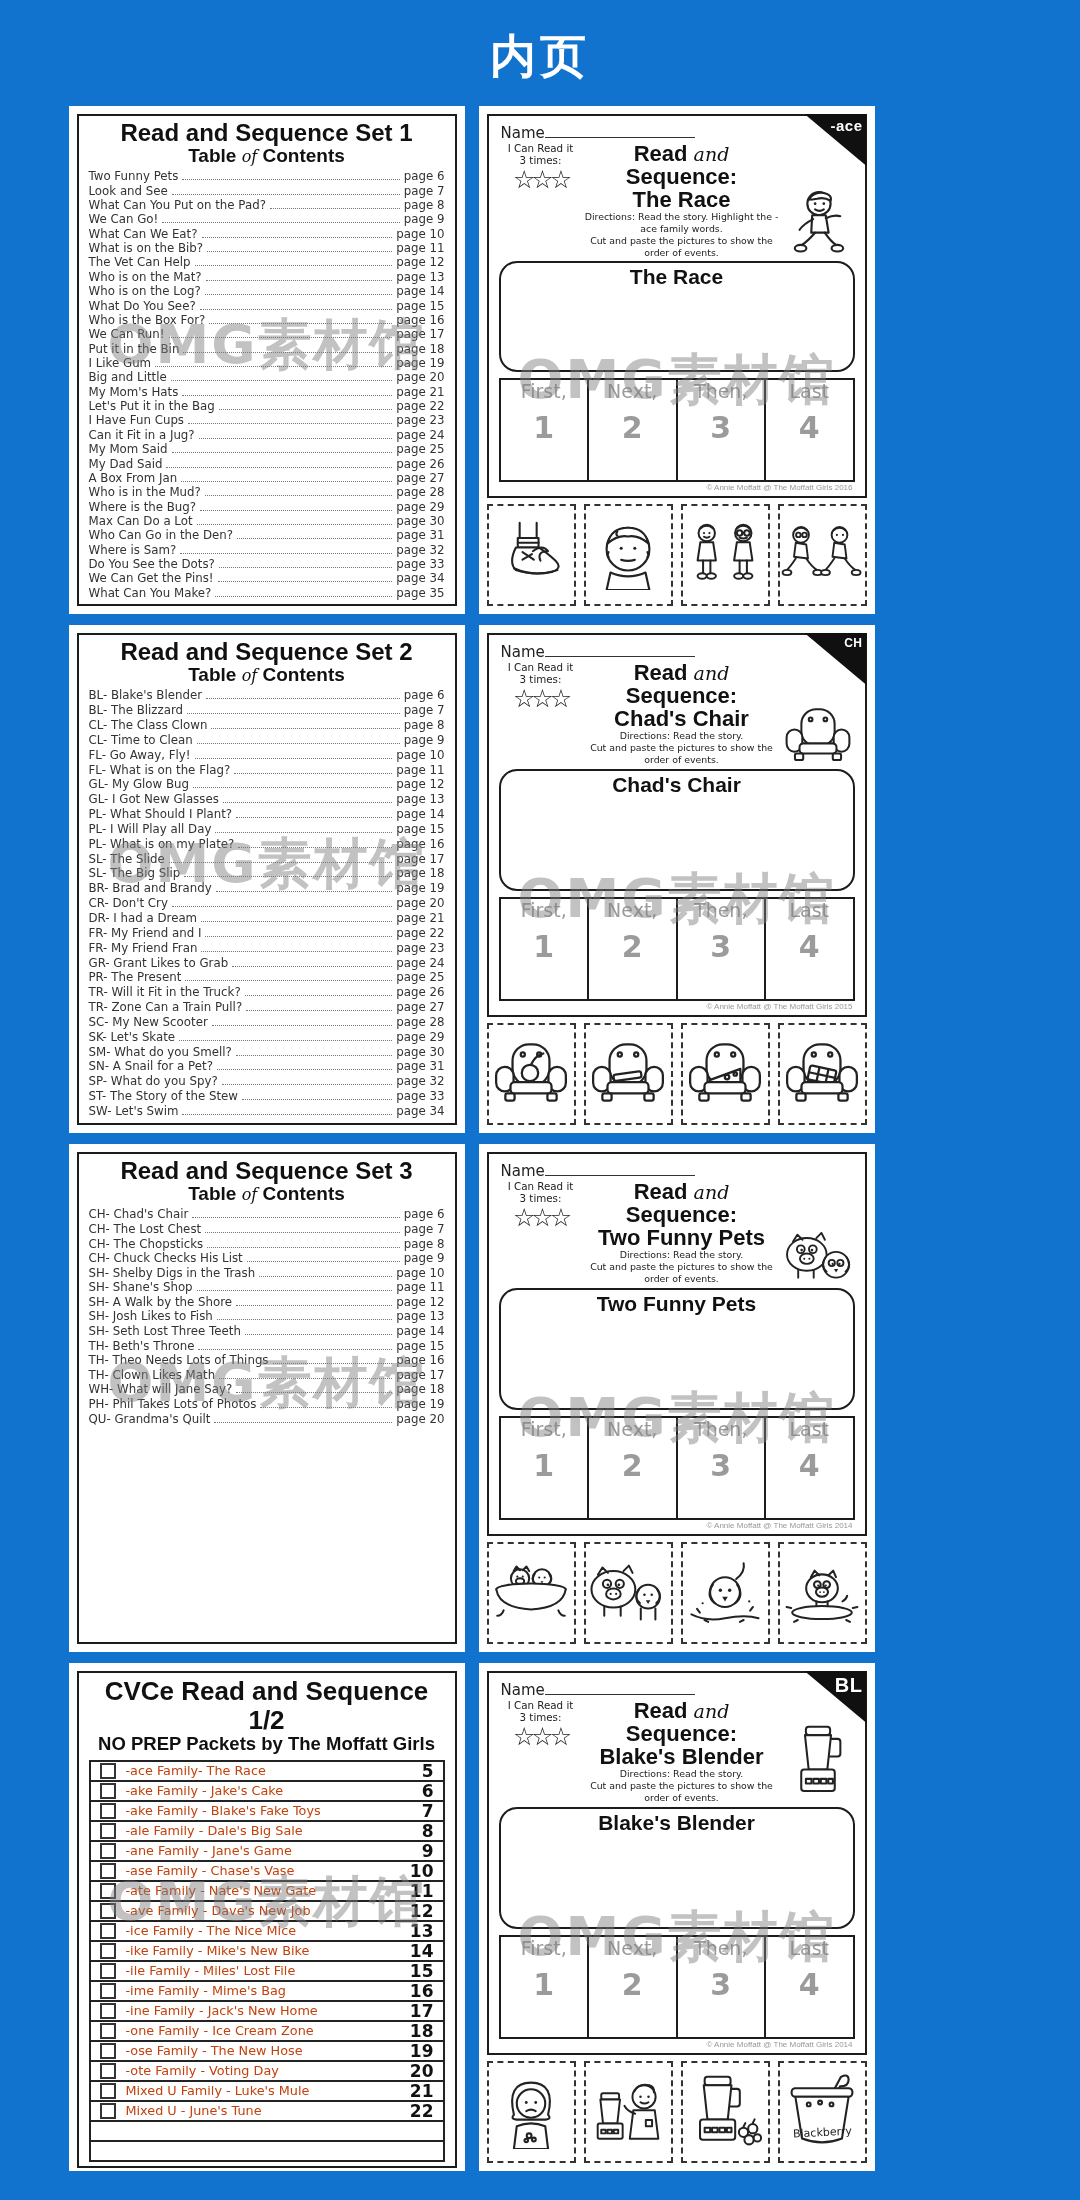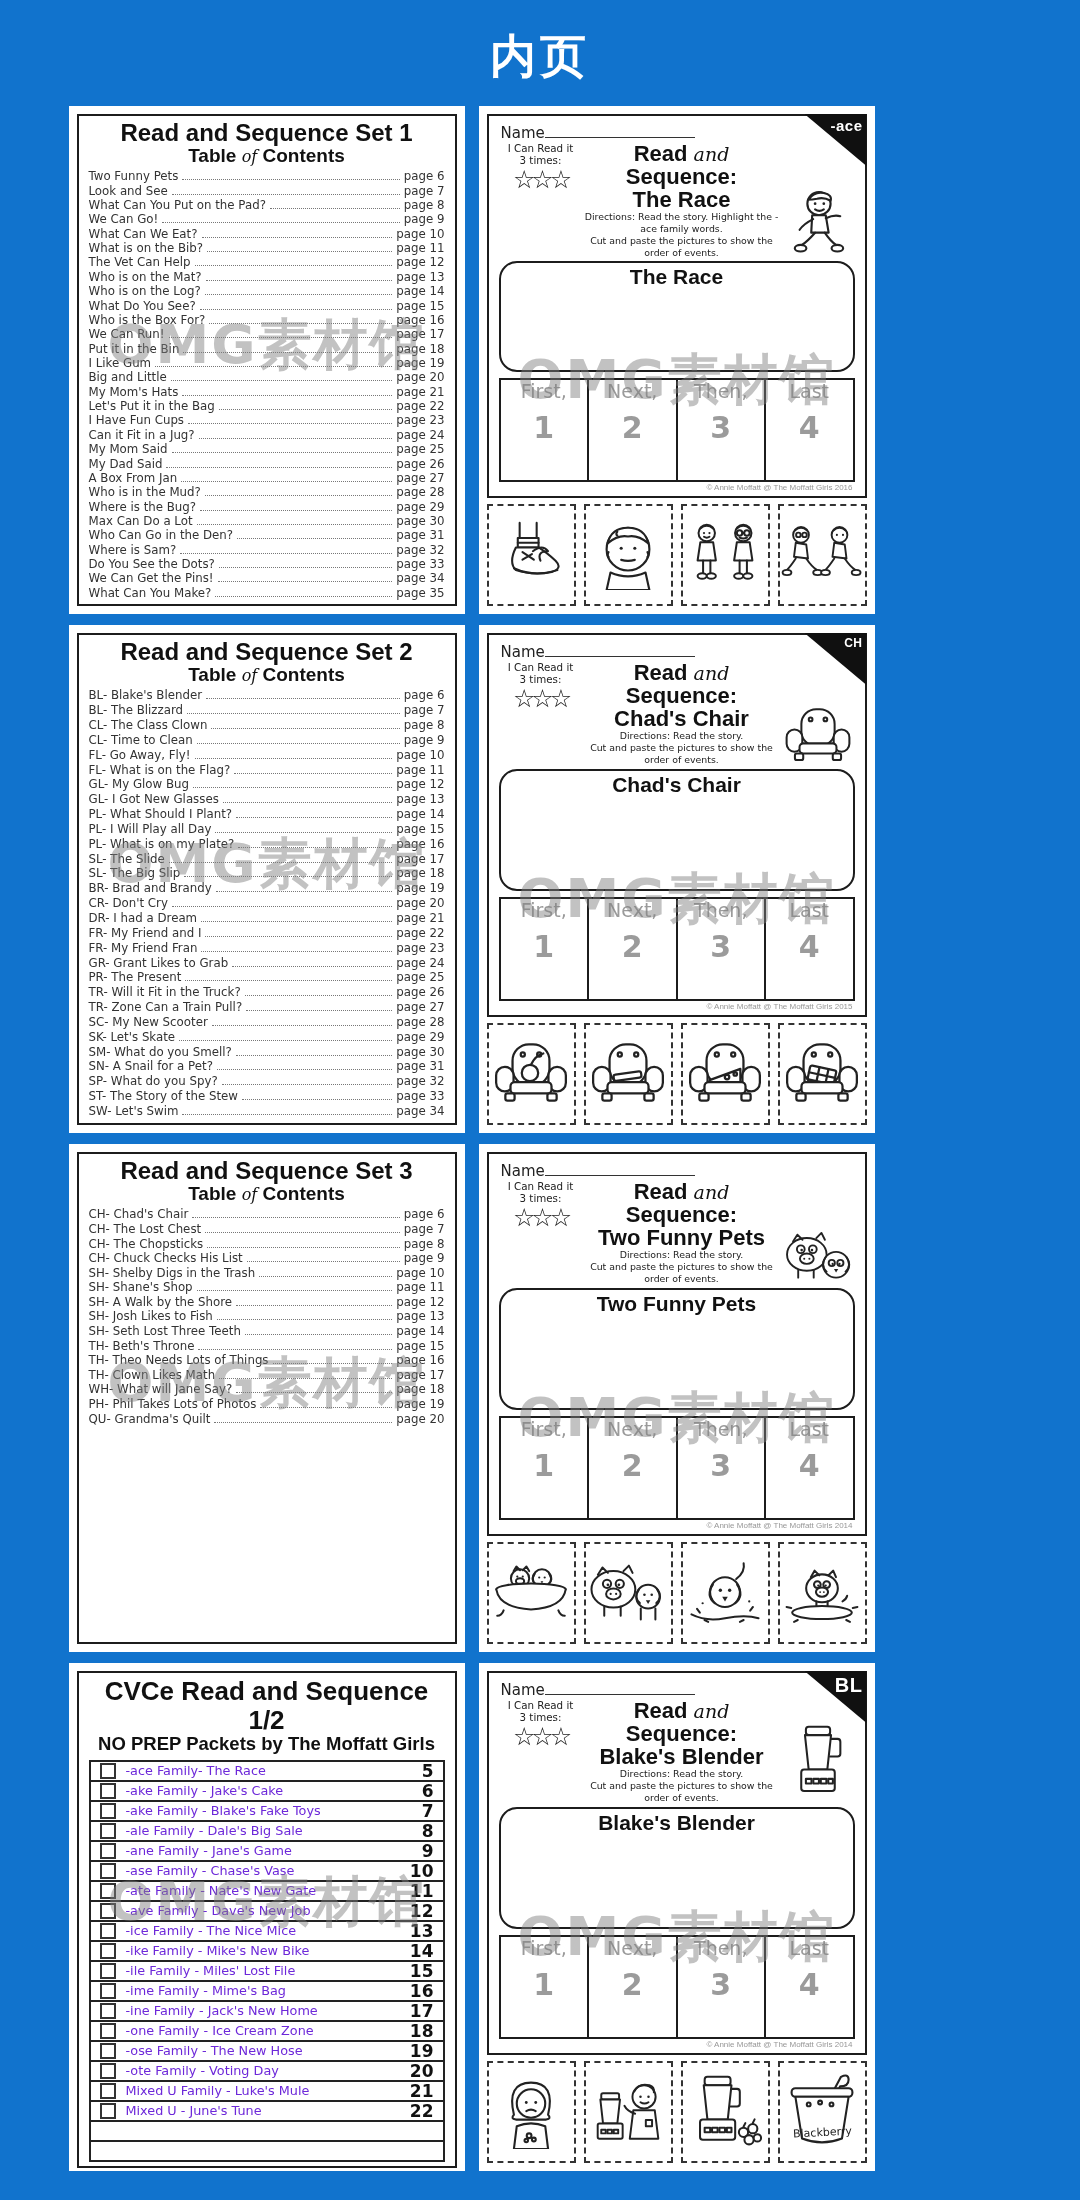--- a/index.html
+++ b/index.html
@@ -22,21 +22,21 @@
   .toc-item{white-space:nowrap;font-size:11.8px;}
   .leader{flex:1;border-bottom:1.6px dotted #777;margin:0 4px 3px 4px;min-width:10px;}
   .toc-page{white-space:nowrap;font-size:11.8px;}
   
   .cl-title{text-align:center;font-weight:bold;font-size:26px;line-height:1.1;margin-top:2px;color:#111;}
   .cl-sub{text-align:center;font-weight:bold;font-size:18.5px;line-height:1.1;color:#111;}
   .cl-stack{flex:1;display:flex;flex-direction:column;margin-top:5px;}
   .cl-row{flex:1;display:flex;align-items:center;border:2px solid #222;margin-top:-2px;padding:0 9px;min-height:0;}
   .cl-row:first-of-type{margin-top:0;}
   .cl-box{width:12px;height:12px;border:2px solid #333;margin-right:10px;flex:none;background:#fff;}
-  .cl-label{font-size:12.8px;color:#6d28d9;font-family:"DejaVu Sans",sans-serif;white-space:nowrap;}
+  .cl-label{font-size:12.8px;color:#c2410c;font-family:"DejaVu Sans",sans-serif;white-space:nowrap;}
   .cl-num{margin-left:auto;font-weight:bold;font-size:17px;color:#111;font-family:"DejaVu Sans",sans-serif;}
   
   .ws-inner{flex:none;height:384px;}
   .corner{position:absolute;top:8px;right:8px;width:62px;height:52px;background:#101010;clip-path:polygon(0 0,100% 0,100% 100%);z-index:4;}
   .corner span{position:absolute;top:3px;right:4px;color:#fff;font-weight:bold;font-size:15px;letter-spacing:.5px;}
   .name-row{margin:6px 2px 0;font-size:15px;color:#222;flex:none;font-family:"DejaVu Sans",sans-serif;}
   .name-line{display:inline-block;width:150px;border-bottom:1.6px solid #333;height:12px;}
   .ws-head{display:flex;margin:0;flex:none;}
   .badge{width:84px;text-align:center;font-size:10.3px;color:#222;flex:none;font-family:"DejaVu Sans",sans-serif;}
   .stars{font-size:25px;letter-spacing:-4px;line-height:1;color:#222;margin-top:1px;}

